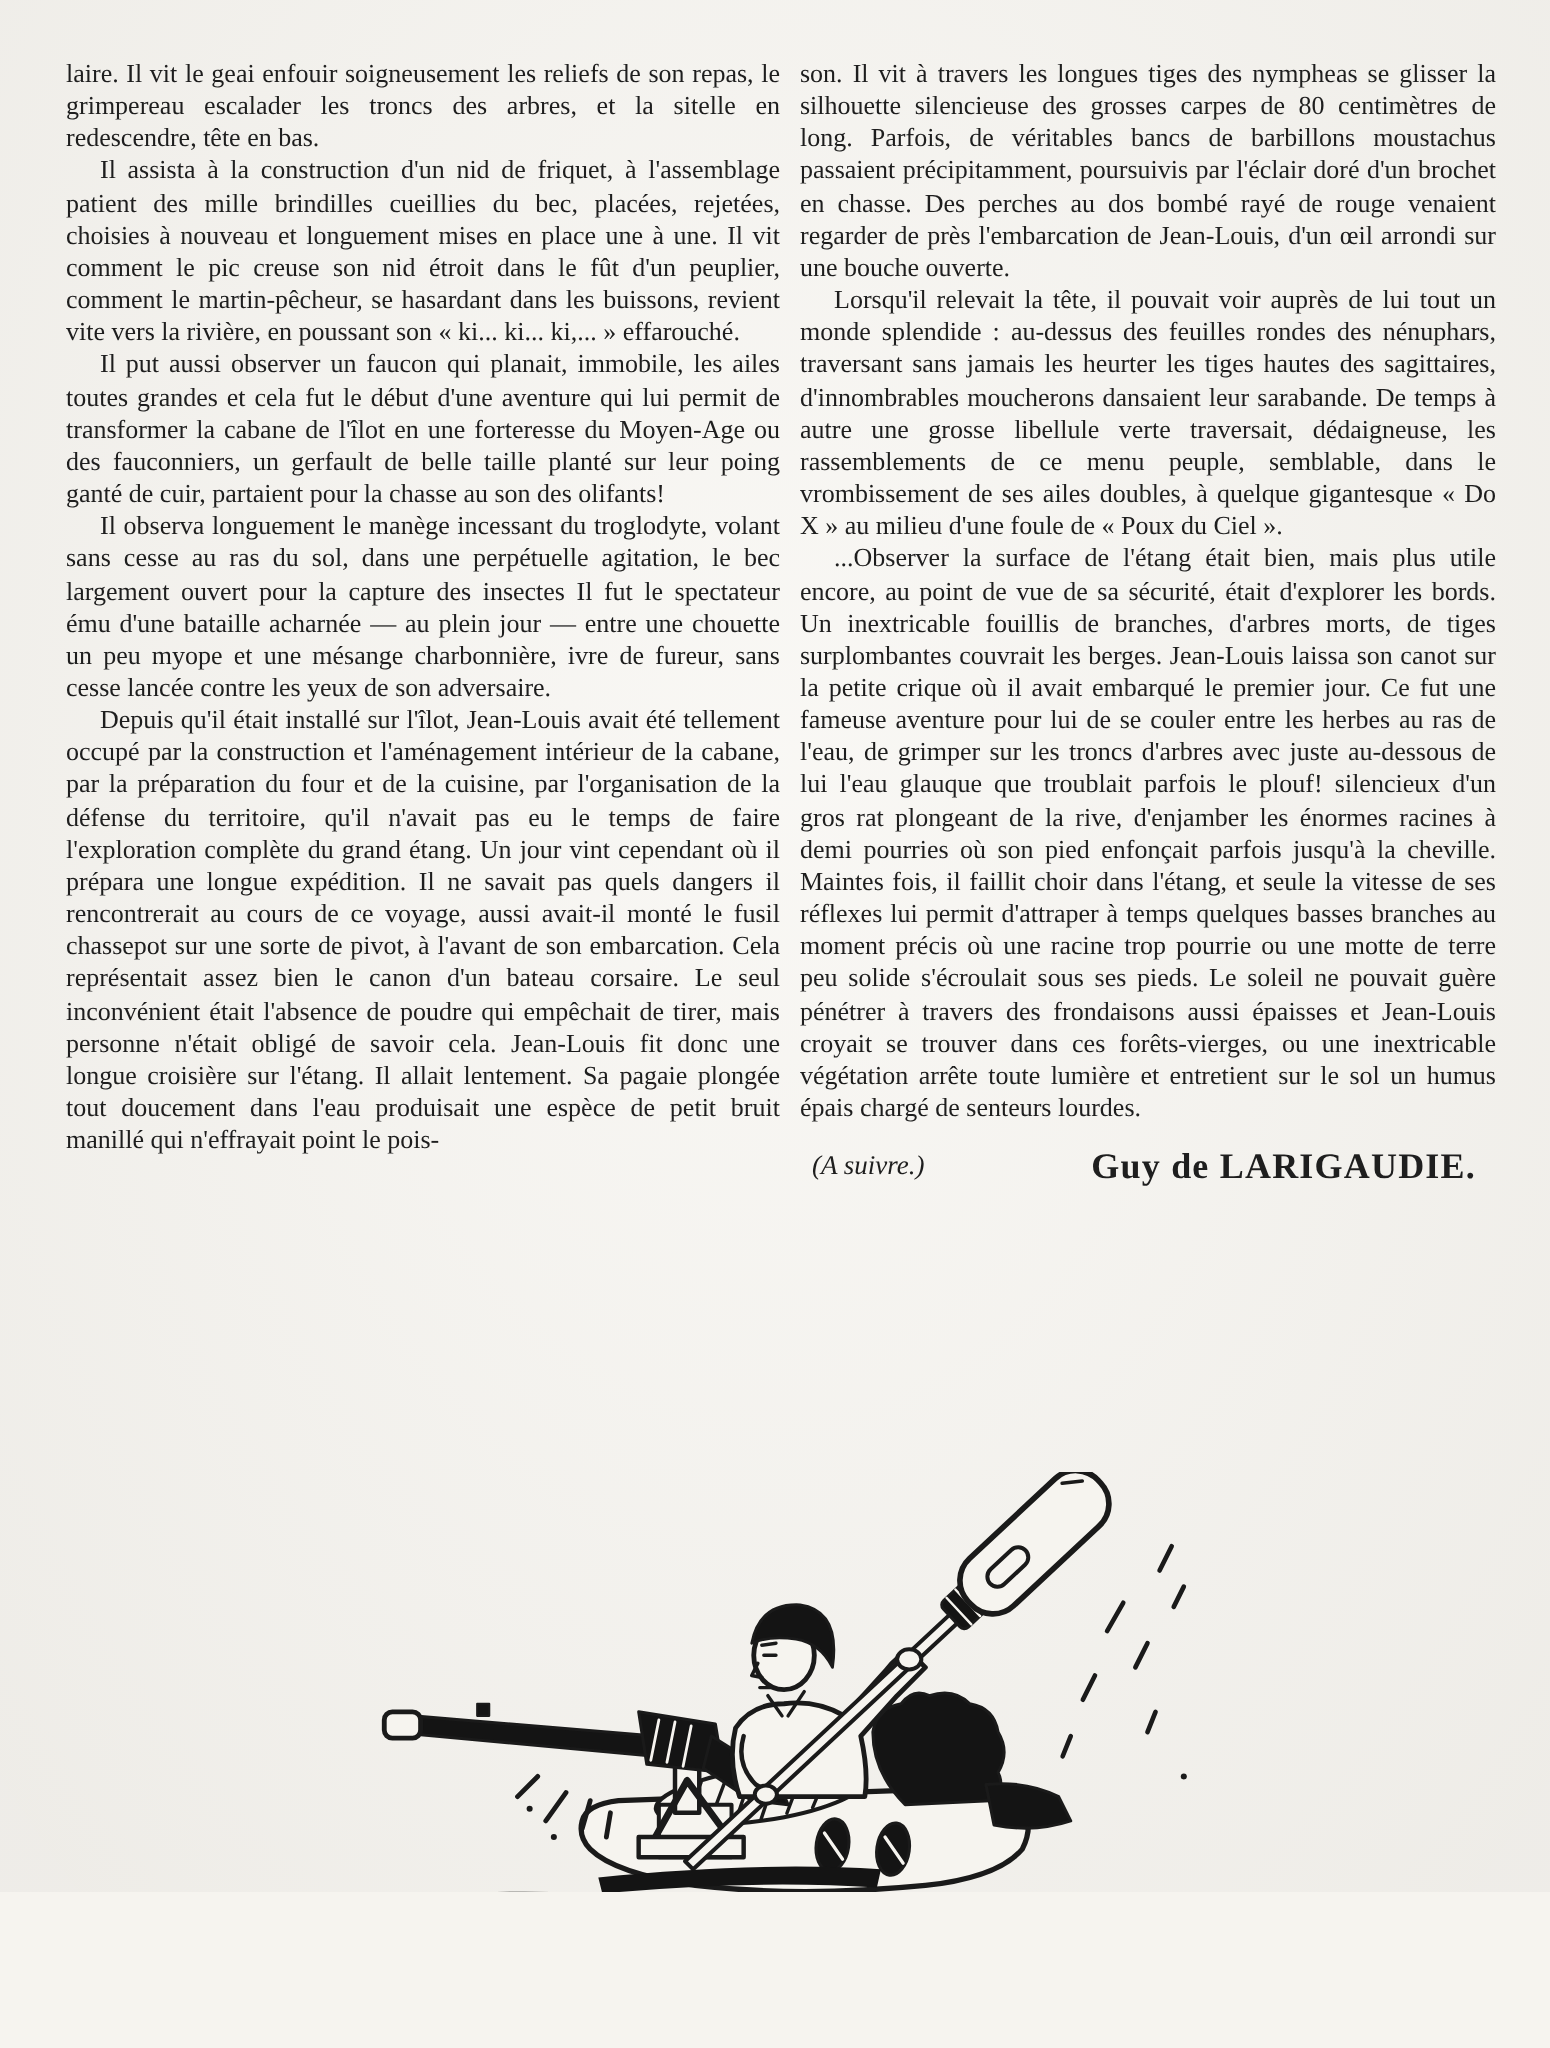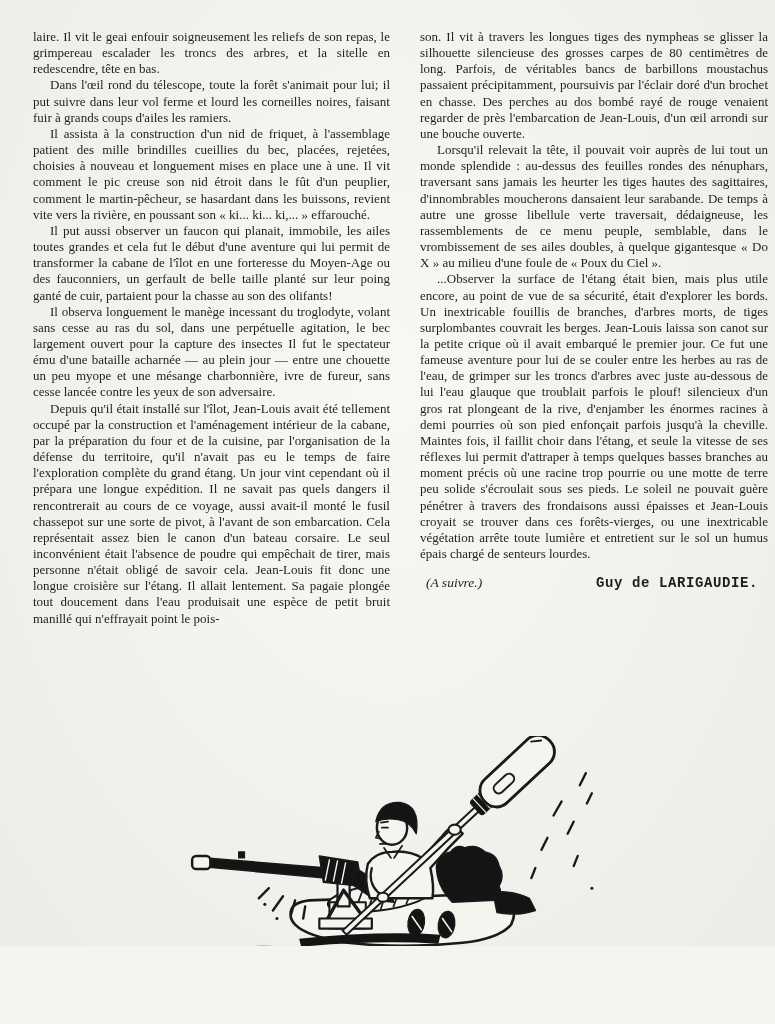--- a/index.html
+++ b/index.html
@@ -12,51 +12,50 @@
     font-family:"Liberation Serif","DejaVu Serif",serif;
     color:#1e1e1e;
   }
   .col {
     position:absolute; top:29px;
     text-align:justify;
     font-size:13px; line-height:16.15px;
     -webkit-hyphens:auto; hyphens:auto;
   }
   .col-left  { left:33px;  width:357px; }
-  .col-right { left:400px; width:348px;margin-left:20px; }
+  .col-right { left:400px; width:348px; }
   .col p { margin:0; text-indent:17px; }
   .col p.noindent { text-indent:0; }
   .footer-row {
     margin-top:13px;
     display:flex; justify-content:space-between; align-items:center;
     padding-left:6px; padding-right:10px;
   }
   .continuation { font-style:italic; font-size:13.5px; }
   .author {
-    font-family:Liberation Mono, monospace;
-    font-weight:bold; font-size:14px; letter-spacing:.6px;
+    font-family:Liberation Serif, serif;
+    font-weight:bold; font-size:18px; letter-spacing:.6px;
   }
   .illustration {
     position:absolute; left:178px; top:736px;
     width:424px; height:258px;
   }
   .page-number {
     position:absolute; left:32px; top:990px;
     font-family:"DejaVu Sans",sans-serif;
     font-weight:bold; font-size:14px; letter-spacing:2px;
   }
 </style>
 </head>
 <body>
 
 <div class="page">
 
   <div class="col col-left">
     <p class="noindent">laire. Il vit le geai enfouir soigneusement les reliefs de son repas, le grimpereau escalader les troncs des arbres, et la sitelle en redescendre, tête en bas.</p>
-    <p>Dans l'œil rond du télescope, toute la forêt s'animait pour lui; il put suivre dans leur vol ferme et lourd les corneilles noires, faisant fuir à grands coups d'ailes les ramiers.</p>
     <p>Il assista à la construction d'un nid de friquet, à l'assemblage patient des mille brindilles cueillies du bec, placées, rejetées, choisies à nouveau et longuement mises en place une à une. Il vit comment le pic creuse son nid étroit dans le fût d'un peuplier, comment le martin-pêcheur, se hasardant dans les buissons, revient vite vers la rivière, en poussant son « ki... ki... ki,... » effarouché.</p>
     <p>Il put aussi observer un faucon qui planait, immobile, les ailes toutes grandes et cela fut le début d'une aventure qui lui permit de transformer la cabane de l'îlot en une forteresse du Moyen-Age ou des fauconniers, un gerfault de belle taille planté sur leur poing ganté de cuir, partaient pour la chasse au son des olifants!</p>
     <p>Il observa longuement le manège incessant du troglodyte, volant sans cesse au ras du sol, dans une perpétuelle agitation, le bec largement ouvert pour la capture des insectes Il fut le spectateur ému d'une bataille acharnée — au plein jour — entre une chouette un peu myope et une mésange charbonnière, ivre de fureur, sans cesse lancée contre les yeux de son adversaire.</p>
     <p>Depuis qu'il était installé sur l'îlot, Jean-Louis avait été tellement occupé par la construction et l'aménagement intérieur de la cabane, par la préparation du four et de la cuisine, par l'organisation de la défense du territoire, qu'il n'avait pas eu le temps de faire l'exploration complète du grand étang. Un jour vint cependant où il prépara une longue expédition. Il ne savait pas quels dangers il rencontrerait au cours de ce voyage, aussi avait-il monté le fusil chassepot sur une sorte de pivot, à l'avant de son embarcation. Cela représentait assez bien le canon d'un bateau corsaire. Le seul inconvénient était l'absence de poudre qui empêchait de tirer, mais personne n'était obligé de savoir cela. Jean-Louis fit donc une longue croisière sur l'étang. Il allait lentement. Sa pagaie plongée tout doucement dans l'eau produisait une espèce de petit bruit manillé qui n'effrayait point le pois-</p>
   </div>
 
   <div class="col col-right">
     <p class="noindent">son. Il vit à travers les longues tiges des nympheas se glisser la silhouette silencieuse des grosses carpes de 80 centimètres de long. Parfois, de véritables bancs de barbillons moustachus passaient précipitamment, poursuivis par l'éclair doré d'un brochet en chasse. Des perches au dos bombé rayé de rouge venaient regarder de près l'embarcation de Jean-Louis, d'un œil arrondi sur une bouche ouverte.</p>
     <p>Lorsqu'il relevait la tête, il pouvait voir auprès de lui tout un monde splendide : au-dessus des feuilles rondes des nénuphars, traversant sans jamais les heurter les tiges hautes des sagittaires, d'innombrables moucherons dansaient leur sarabande. De temps à autre une grosse libellule verte traversait, dédaigneuse, les rassemblements de ce menu peuple, semblable, dans le vrombissement de ses ailes doubles, à quelque gigantesque « Do X » au milieu d'une foule de « Poux du Ciel ».</p>
     <p>...Observer la surface de l'étang était bien, mais plus utile encore, au point de vue de sa sécurité, était d'explorer les bords. Un inextricable fouillis de branches, d'arbres morts, de tiges surplombantes couvrait les berges. Jean-Louis laissa son canot sur la petite crique où il avait embarqué le premier jour. Ce fut une fameuse aventure pour lui de se couler entre les herbes au ras de l'eau, de grimper sur les troncs d'arbres avec juste au-dessous de lui l'eau glauque que troublait parfois le plouf! silencieux d'un gros rat plongeant de la rive, d'enjamber les énormes racines à demi pourries où son pied enfonçait parfois jusqu'à la cheville. Maintes fois, il faillit choir dans l'étang, et seule la vitesse de ses réflexes lui permit d'attraper à temps quelques basses branches au moment précis où une racine trop pourrie ou une motte de terre peu solide s'écroulait sous ses pieds. Le soleil ne pouvait guère pénétrer à travers des frondaisons aussi épaisses et Jean-Louis croyait se trouver dans ces forêts-vierges, ou une inextricable végétation arrête toute lumière et entretient sur le sol un humus épais chargé de senteurs lourdes.</p>

